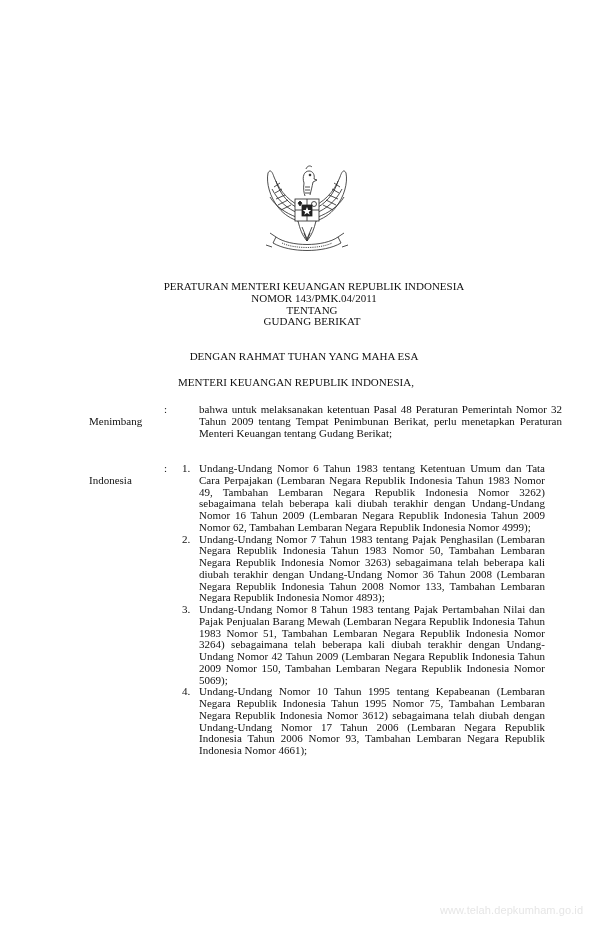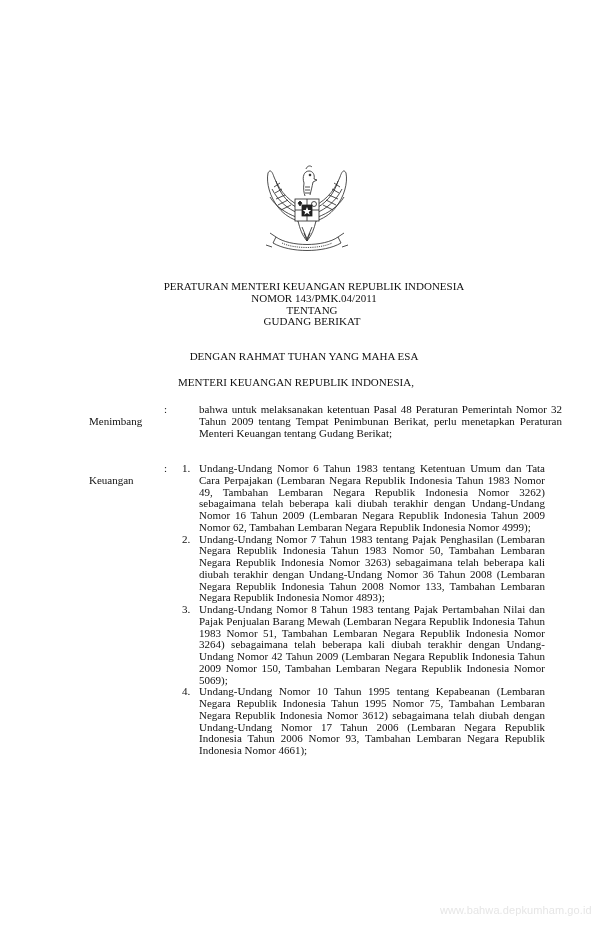--- a/index.html
+++ b/index.html
@@ -86,21 +86,21 @@
 
   <div class="section menimbang">
     <span class="label">Menimbang</span>
     <span class="colon">:</span>
     <div class="body-text">
       <p>bahwa untuk melaksanakan ketentuan Pasal 48 Peraturan Pemerintah Nomor 32 Tahun 2009 tentang Tempat Penimbunan Berikat, perlu menetapkan Peraturan Menteri Keuangan tentang  Gudang Berikat;</p>
     </div>
   </div>
 
   <div class="section mengingat">
-    <span class="label">Keuangan</span>
+    <span class="label">Indonesia</span>
     <span class="colon">:</span>
     <div class="items">
       <div class="item">
         <span class="num">1.</span>
         <span class="txt">Undang-Undang Nomor 6 Tahun 1983 tentang Ketentuan Umum dan Tata Cara Perpajakan (Lembaran Negara Republik Indonesia Tahun 1983 Nomor 49, Tambahan Lembaran Negara Republik Indonesia Nomor 3262) sebagaimana telah beberapa kali diubah terakhir dengan Undang-Undang Nomor 16 Tahun 2009 (Lembaran Negara Republik Indonesia Tahun 2009 Nomor 62, Tambahan Lembaran Negara Republik Indonesia Nomor 4999);</span>
       </div>
       <div class="item">
         <span class="num">2.</span>
         <span class="txt">Undang-Undang Nomor 7 Tahun 1983 tentang Pajak Penghasilan (Lembaran Negara Republik Indonesia Tahun 1983 Nomor 50, Tambahan Lembaran Negara Republik Indonesia Nomor 3263) sebagaimana telah beberapa kali diubah terakhir dengan Undang-Undang Nomor 36 Tahun 2008 (Lembaran Negara Republik Indonesia Tahun 2008 Nomor  133, Tambahan Lembaran Negara Republik Indonesia Nomor 4893);</span>
       </div>
@@ -108,14 +108,14 @@
         <span class="num">3.</span>
         <span class="txt">Undang-Undang Nomor 8 Tahun 1983 tentang Pajak Pertambahan Nilai dan Pajak Penjualan Barang Mewah (Lembaran Negara Republik Indonesia Tahun 1983 Nomor 51, Tambahan Lembaran Negara Republik Indonesia Nomor 3264) sebagaimana telah beberapa kali diubah terakhir dengan Undang-Undang Nomor 42 Tahun 2009 (Lembaran Negara Republik Indonesia Tahun 2009 Nomor 150, Tambahan Lembaran Negara Republik Indonesia Nomor 5069);</span>
       </div>
       <div class="item">
         <span class="num">4.</span>
         <span class="txt">Undang-Undang Nomor 10 Tahun 1995 tentang Kepabeanan (Lembaran Negara Republik Indonesia Tahun 1995 Nomor 75, Tambahan Lembaran Negara Republik Indonesia Nomor 3612) sebagaimana telah diubah dengan Undang-Undang Nomor 17 Tahun 2006 (Lembaran Negara Republik Indonesia Tahun 2006 Nomor 93, Tambahan Lembaran Negara Republik Indonesia Nomor 4661);</span>
       </div>
     </div>
   </div>
 
-  <div class="watermark">www.bahwa.depkumham.go.id</div>
+  <div class="watermark">www.telah.depkumham.go.id</div>
 </div>
 
 </body></html>

